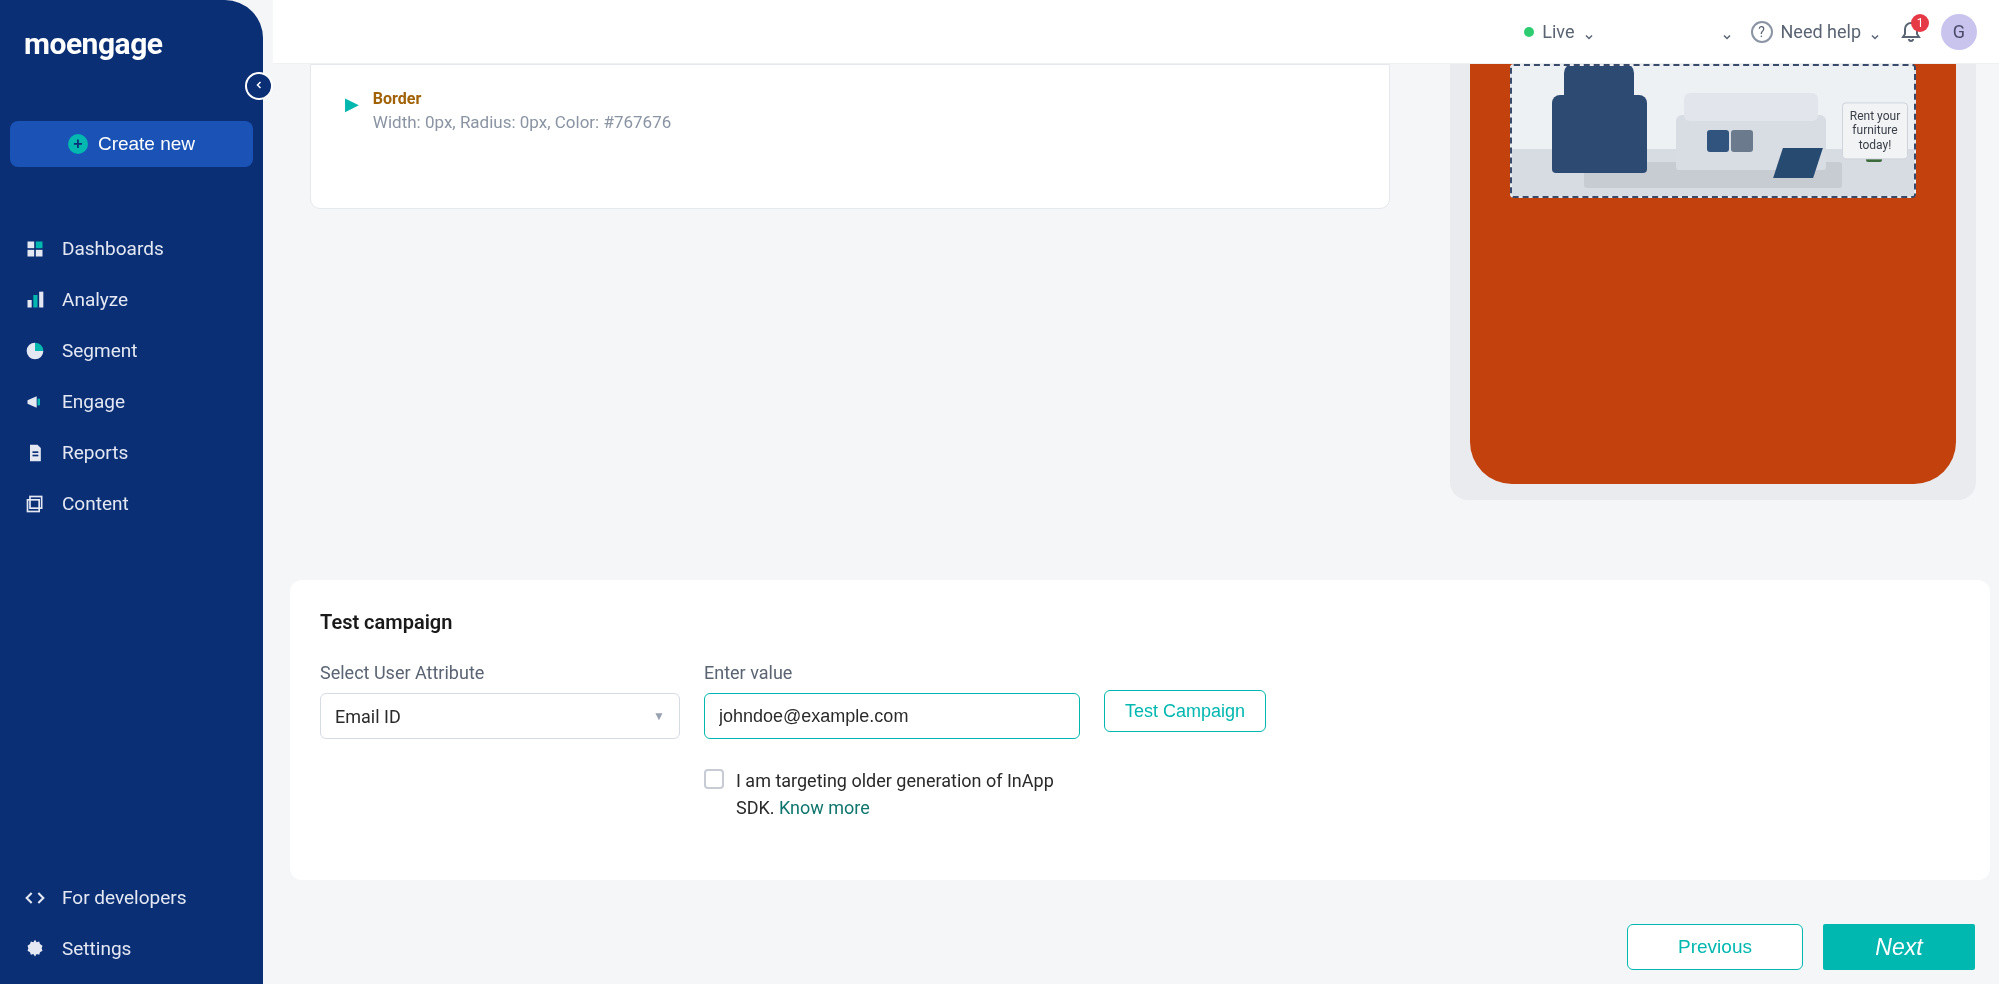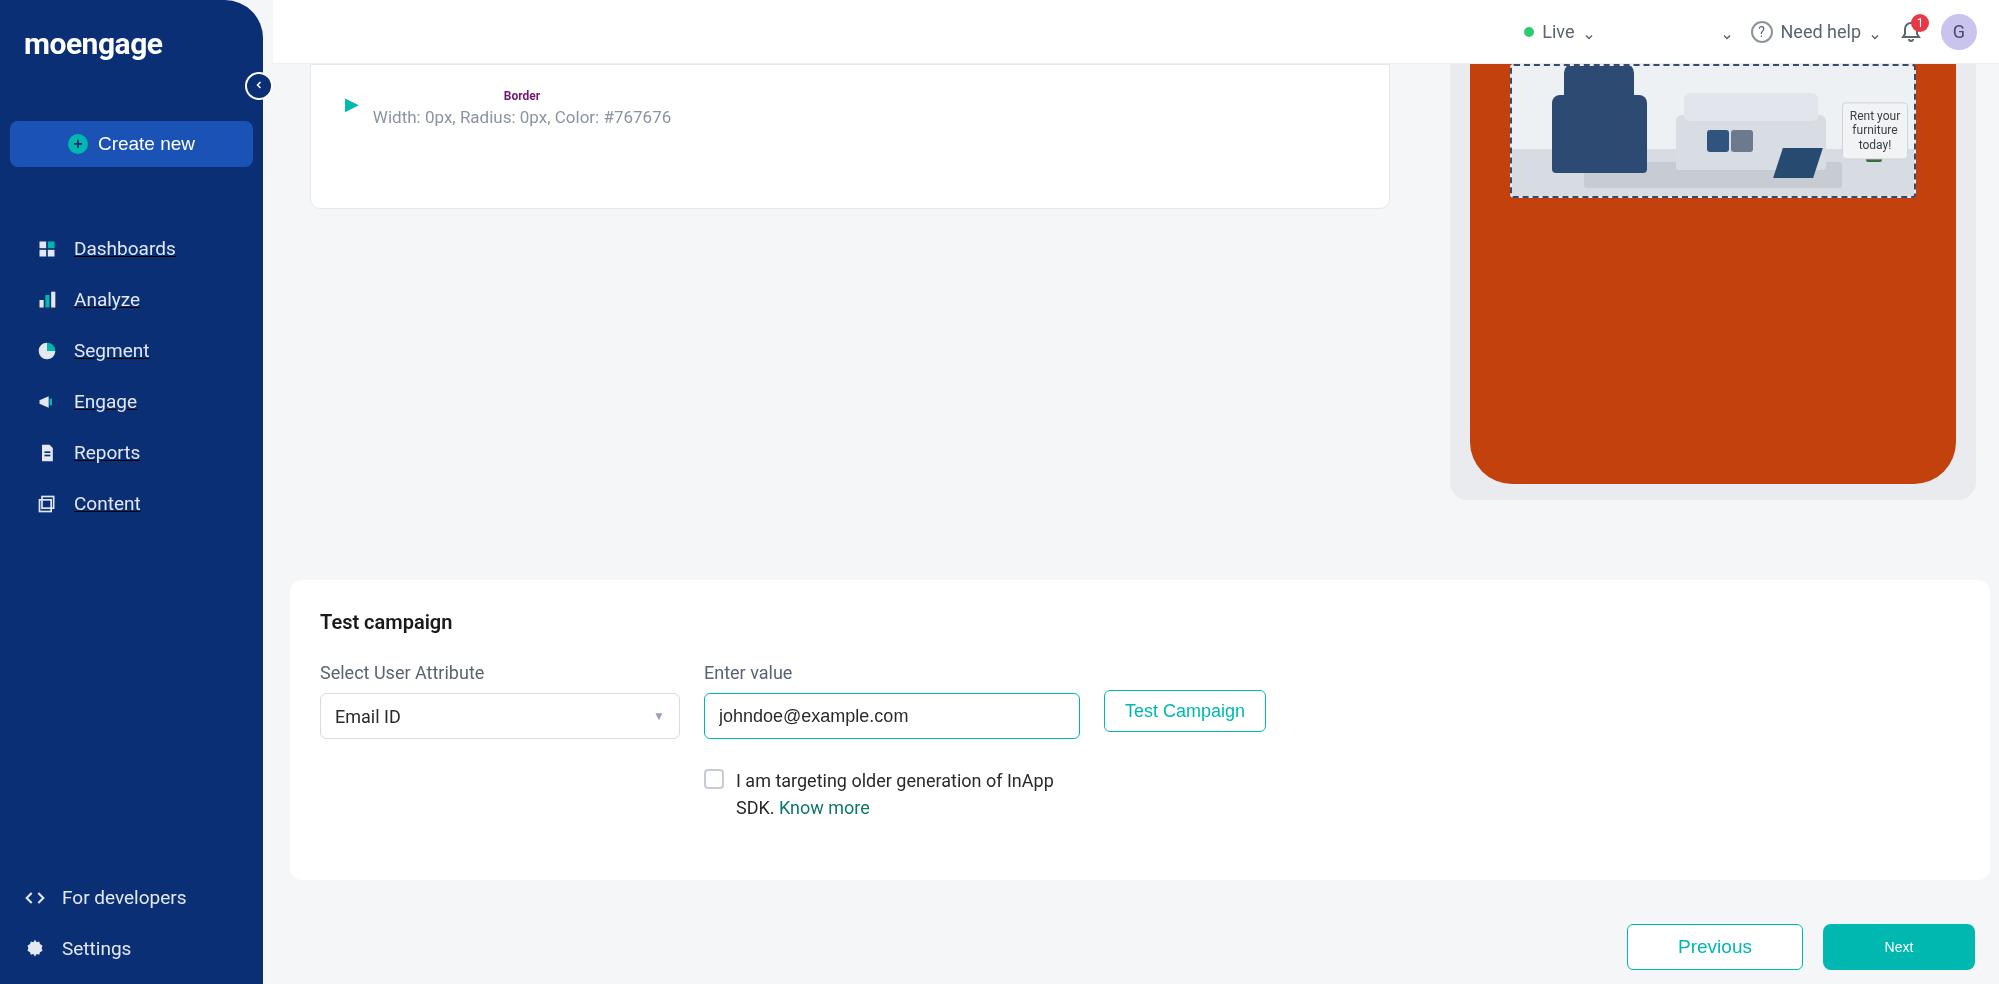--- a/index.html
+++ b/index.html
@@ -63,21 +63,21 @@
   .create-new-btn .plus-icon {
     width: 20px; height: 20px;
     border-radius: 50%;
     background: #00b8b0;
     display: flex; align-items: center; justify-content: center;
     color: #0b2f75;
     font-weight: 700;
     font-size: 16px;
     line-height: 1;
   }
-  .nav-list { list-style: none; padding: 0 12px; flex: 1; text-decoration: underline; }
+  .nav-list { list-style: none; padding: 0 0; flex: 1; }
   .nav-item {
     display: flex;
     align-items: center;
     gap: 16px;
     padding: 14px 24px;
     color: #e3e8f3;
     font-size: 19px;
     cursor: pointer;
   }
   .nav-icon { width: 22px; height: 22px; flex-shrink: 0; display:flex; align-items:center; justify-content:center;}
@@ -155,21 +155,21 @@
     border: 1px solid #e5e8ed;
     border-radius: 0 0 10px 10px;
     padding: 24px 34px;
   }
   .border-row { display: flex; align-items: flex-start; gap: 14px; }
   .caret-right {
     color: #00b8b0;
     font-size: 18px;
     margin-top: 4px;
   }
-  .border-title { font-weight: 700; font-size: 12px; color: #701a75; text-align: center; }
+  .border-title { font-weight: 700; font-size: 16px; color: #a16207; }
   .border-sub { color: #8a94a3; font-size: 17px; margin-top: 4px; }
 
   .preview-panel {
     position: absolute;
     left: 1450px;
     top: 64px;
     width: 526px;
     height: 436px;
     background: #e9ebef;
     border-radius: 0 0 18px 18px;
@@ -303,23 +303,24 @@
     color: #00b8b0;
     border-radius: 6px;
     font-size: 19px;
     cursor: pointer;
   }
   .btn-next {
     width: 152px; height: 46px;
     border: none;
     background: #00b8b0;
     color: #fff;
-    border-radius: 8px;
-    font-size: 14px;
-    cursor: pointer;
+    border-radius: 2px;
+    font-size: 23px;
+    cursor: pointer;
+    font-style: italic;
   }
 </style>
 </head>
 <body>
 
 <nav class="sidebar">
   <div class="logo">
     <span>moengage</span>
   </div>
   <div class="sidebar-collapse">

